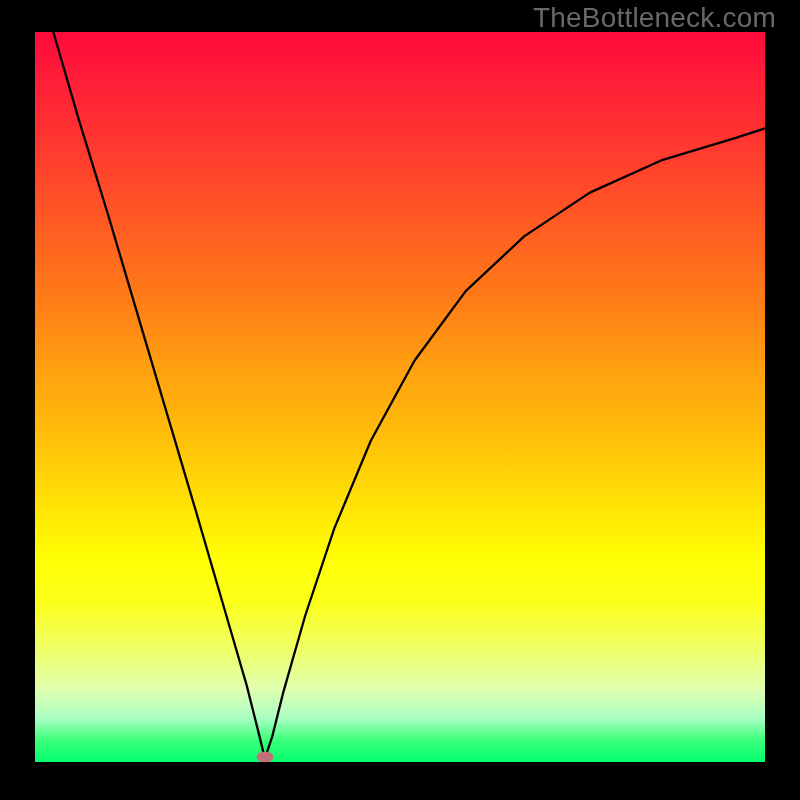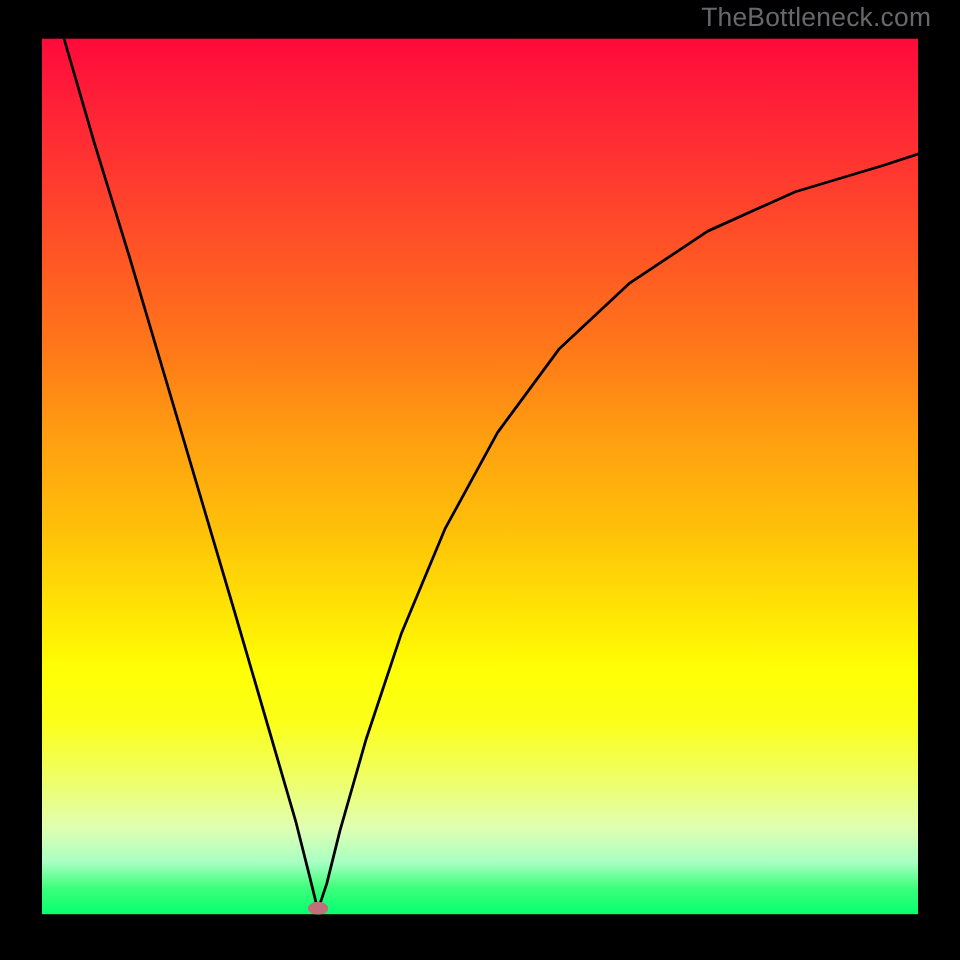--- a/index.html
+++ b/index.html
@@ -14,21 +14,21 @@
     position: relative;
     width: 800px;
     height: 800px;
     background: #000;
   }
   .watermark {
     position: absolute;
     top: 2px;
     right: 24px;
     font-family: Arial, Helvetica, sans-serif;
-    font-size: 22px;
+    font-size: 28px;
     color: #66696b;
     letter-spacing: 0.2px;
     z-index: 5;
   }
   .plot-area {
     position: absolute;
     left: 35px;
     top: 32px;
     width: 730px;
     height: 730px;

